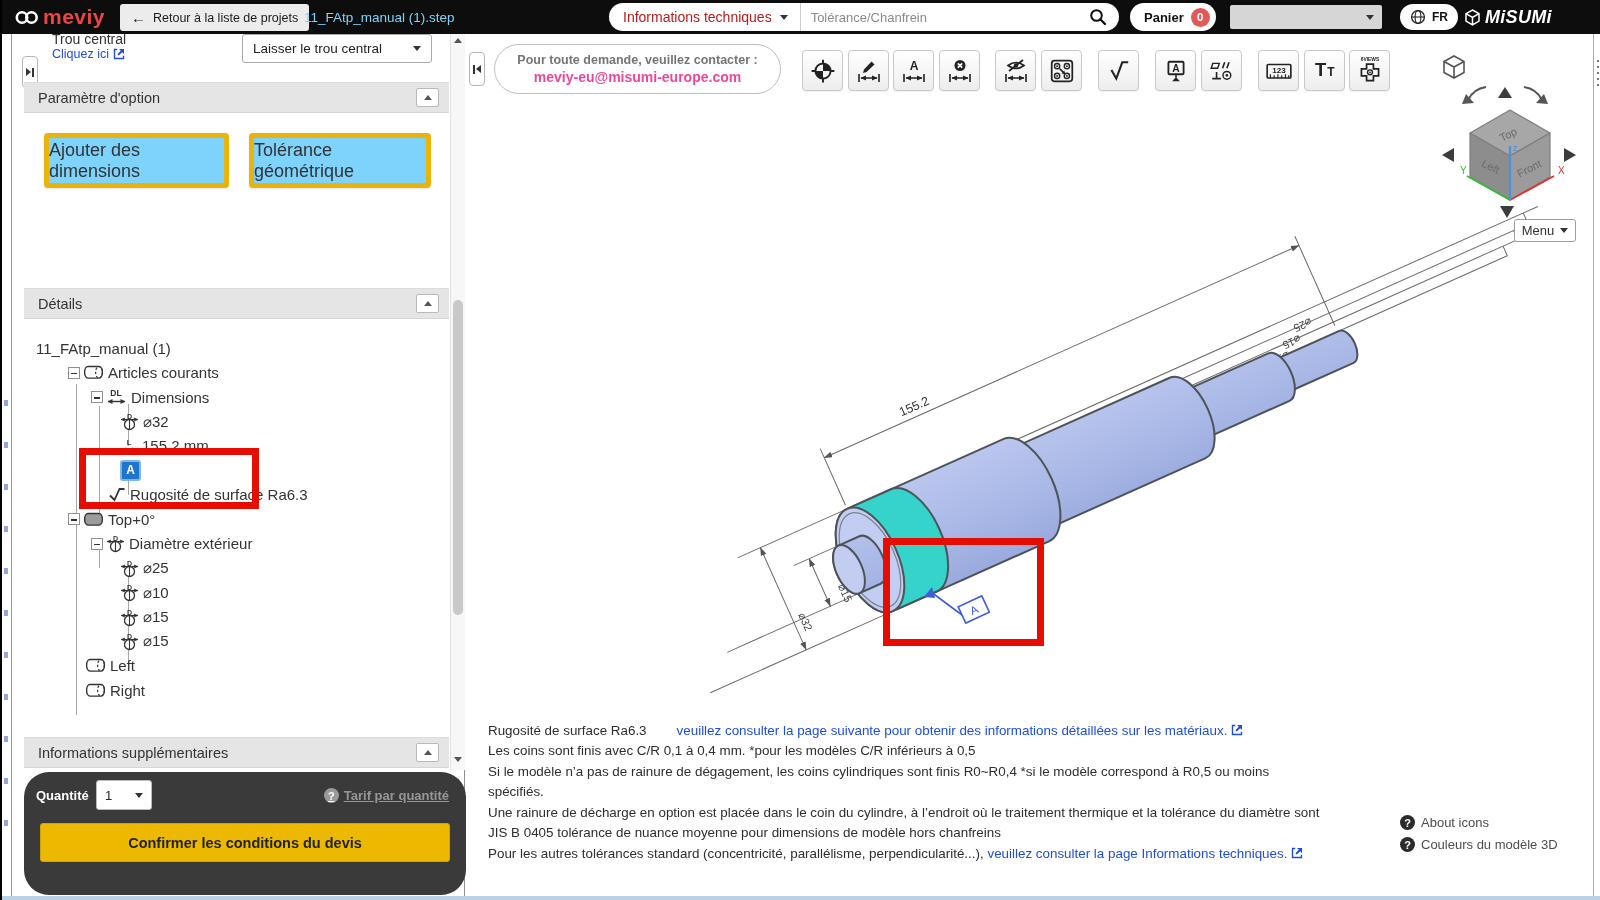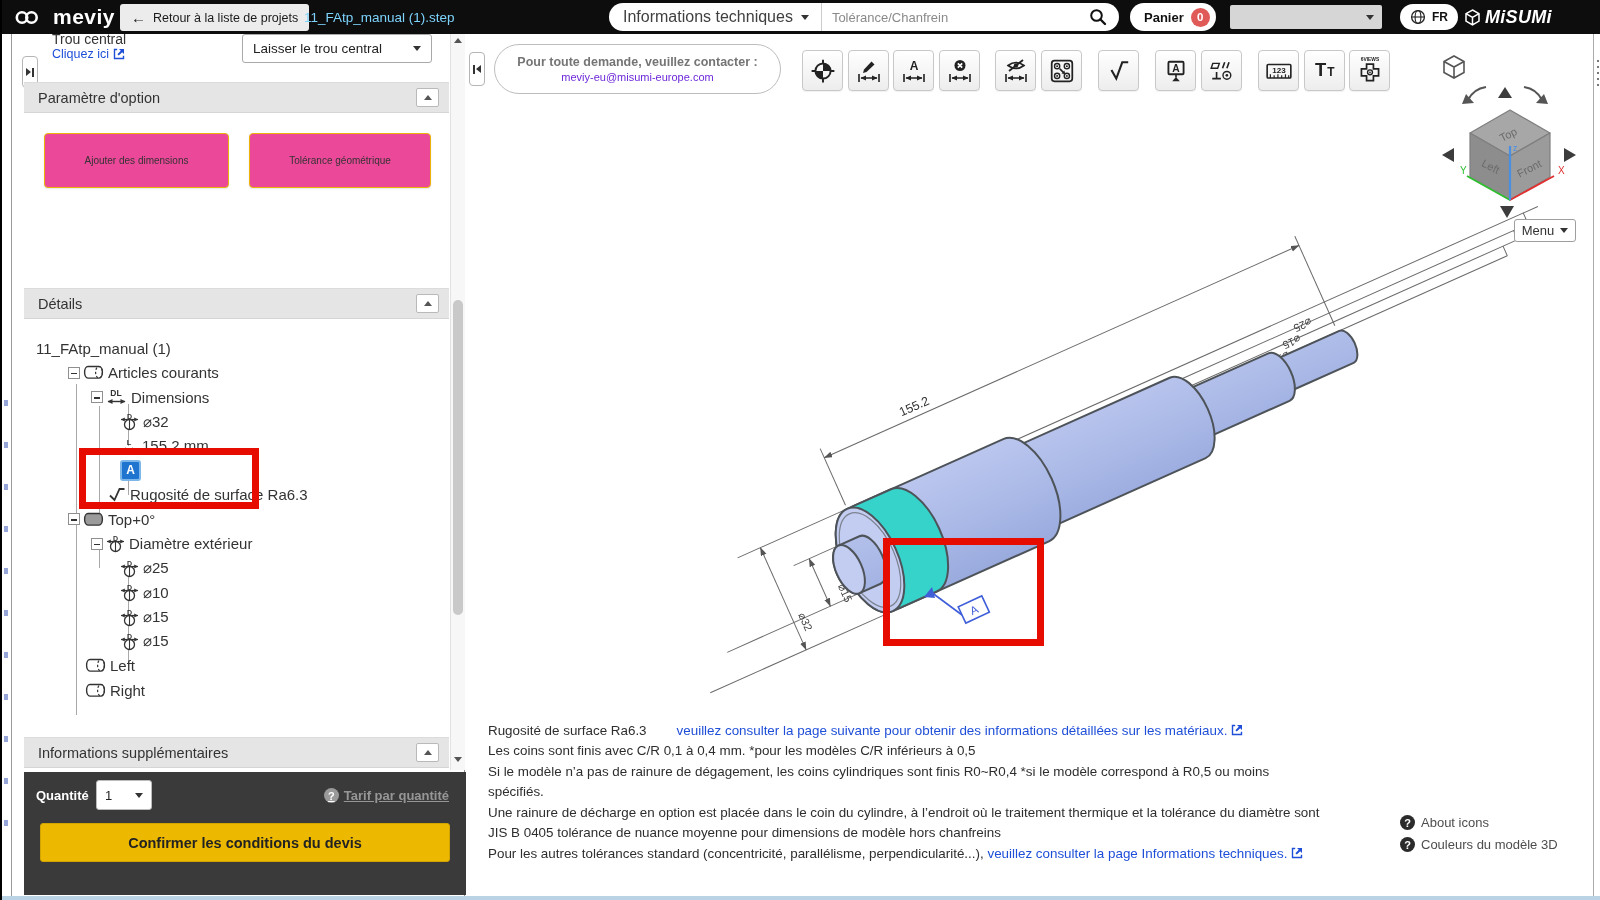--- a/index.html
+++ b/index.html
@@ -3,26 +3,26 @@
 <meta charset="utf-8">
 <style>
   * { margin:0; padding:0; box-sizing:border-box; }
   html,body { width:1600px; height:900px; overflow:hidden; background:#fff;
     font-family:"Liberation Sans", sans-serif; }
   #app { position:relative; width:1600px; height:900px; background:#fff; border-left:2px solid #000; }
 
   
   #topbar { position:absolute; left:0; top:0; width:1600px; height:34px; background:#0d0d0d; z-index:60; }
   #topbar .abs { position:absolute; top:0; height:34px; display:flex; align-items:center; }
-  .logo { left:12px; gap:13px; color:#ffffff; font-size:21px; font-weight:bold; letter-spacing:.5px; }
+  .logo { left:12px; gap:3px; color:#ef4444; font-size:21px; font-weight:bold; letter-spacing:.5px; }
   .backbtn { left:118px; top:4px !important; height:27px !important; background:#ececec; border-radius:3px;
     padding:0 11px; font-size:12.5px; color:#1a1a1a; gap:7px; cursor:pointer; }
   .filetab { left:302px; color:#7dd3fc; font-size:13.5px; }
   .searchpill { left:607px; top:3px !important; height:28px !important; width:510px; background:#fff; border-radius:15px; overflow:hidden; }
-  .searchsel { display:flex; align-items:center; gap:8px; padding:0 12px 0 14px; font-size:16px; color:#404040; height:100%; border-right:1px solid #ccc; cursor:pointer; white-space:nowrap;text-align:right; }
+  .searchsel { display:flex; align-items:center; gap:8px; padding:0 12px 0 14px; font-size:14px; color:#b91c1c; height:100%; border-right:1px solid #ccc; cursor:pointer; white-space:nowrap;text-align:right; }
   .searchinput { flex:1; border:none; outline:none; font-size:13px; color:#333; padding:0 10px; font-family:"Liberation Sans",sans-serif; }
   .searchinput::placeholder { color:#8a8a8a; }
   .magwrap { padding-right:12px; display:flex; align-items:center; cursor:pointer; }
   .panier { left:1128px; top:3px !important; height:28px !important; background:#fff; border-radius:14px; padding:0 6px 0 14px; gap:7px; font-size:13px; font-weight:bold; color:#111; cursor:pointer; }
   .panier .badge { width:19px; height:19px; border-radius:50%; background:#e05a57; color:#fff; font-size:11.5px; display:flex; align-items:center; justify-content:center; }
   .grayselect { left:1228px; top:5px !important; height:24px !important; width:152px; background:#d6d6d6; border-radius:2px; cursor:pointer; }
   .grayselect .car { position:absolute; right:8px; }
   .frpill { left:1398px; top:4px !important; height:26px !important; background:#fff; border-radius:13px; padding:0 10px; gap:6px; font-size:12px; font-weight:bold; color:#111; cursor:pointer; }
   .misumi { left:1462px; gap:4px; color:#fff; font-size:18px; font-weight:800; font-style:italic; letter-spacing:.3px; }
 
@@ -47,62 +47,62 @@
   .tri-l { width:0;height:0;border-top:4px solid transparent;border-bottom:4px solid transparent;border-right:5px solid #333; }
   .vbar { width:1.5px; height:9px; background:#333; }
 
   .secbar { left:12px; width:425px; height:31px; background:#e5e5e5; border-top:1px solid #dcdcdc; border-bottom:1px solid #d5d5d5;
     display:flex; align-items:center; font-size:14.5px; color:#333; padding:0 10px 0 14px; }
   .collapsebtn { margin-left:auto; width:23px; height:19px; background:#fff; border:1px solid #b9b9b9; border-radius:2px;
     display:flex; align-items:center; justify-content:center; cursor:pointer; }
   .tri-up { width:0;height:0;border-left:4.5px solid transparent;border-right:4.5px solid transparent;border-bottom:5px solid #555; }
   .tri-dn { width:0;height:0;border-left:4.5px solid transparent;border-right:4.5px solid transparent;border-top:5px solid #555; }
 
-  .optbtn { position:absolute; background:#ec4899; border:1px solid #eab308; border-radius:4px; box-shadow:0 1px 2px rgba(0,0,0,.10);
-    display:flex; align-items:center; justify-content:center; font-size:10px; color:#333; cursor:pointer; }
+  .optbtn { position:absolute; background:#7dd3fc; border:5px solid #eab308; border-radius:4px; box-shadow:0 1px 2px rgba(0,0,0,.10);
+    display:flex; align-items:center; justify-content:center; font-size:18px; color:#333; cursor:pointer; }
 
   
   #tree { position:absolute; left:12px; top:302px; width:428px; height:400px; font-size:15px; color:#333; }
   .trow { height:24.45px; display:flex; align-items:center; position:relative; cursor:pointer; }
   .tlabel { white-space:nowrap; }
   .exp { width:12px; height:12px; border:1px solid #8f8f8f; background:#fff; position:relative; flex:none; margin-right:3px; }
   .exp::after { content:""; position:absolute; left:2px; right:2px; top:5px; height:1.5px; background:#333; }
   .ticon { flex:none; margin-right:4px; }
   .abadge { width:21px; height:21px; background:#1f74d0; border:2px solid #7db6e8; border-radius:3px; color:#fff;
     font-size:12px; font-weight:bold; display:flex; align-items:center; justify-content:center; }
   .pd0{padding-left:12px}.pd1{padding-left:44px}.pd1n{padding-left:61px}.pd2{padding-left:67px}.pd2n{padding-left:84px}.pd3{padding-left:96px}
   .spine { position:absolute; width:1px; background:#a8a8a8; }
 
   
   #sscroll { position:absolute; left:448px; top:34px; width:15px; height:736px; background:#f7f7f7; border-left:1px solid #e2e2e2; }
   #sscroll .thumb { position:absolute; left:2px; top:266px; width:10px; height:315px; background:#c9c9c9; border-radius:5px; }
   #sscroll .sa { position:absolute; left:3px; }
 
   
-  #quote { position:absolute; left:22px; top:772px; width:442px; height:123px; background:#3a3a3a; z-index:30; }
+  #quote { position:absolute; left:22px; top:772px; width:442px; height:123px; background:#3a3a3a; z-index:30;border-radius:25px; }
   #quote .qlabel { position:absolute; left:12px; top:16px; color:#fff; font-size:13px; font-weight:bold; }
   #quote .qsel { position:absolute; left:72px; top:8px; width:56px; height:30px; background:#fff; border:1px solid #bbb; border-radius:3px;
     display:flex; align-items:center; font-size:13px; color:#222; padding:0 8px; cursor:pointer; }
   #quote .qsel .car { margin-left:auto; }
   #quote .tarif { position:absolute; right:17px; top:16px; display:flex; gap:5px; align-items:center;
     color:#969696; font-size:13px; font-weight:bold; cursor:pointer; }
   #quote .tarif span { text-decoration:underline; }
   .qhelp { width:15px; height:15px; border-radius:50%; background:#8f8f8f; color:#2f2f2f; font-size:11px; font-weight:bold;
     display:flex; align-items:center; justify-content:center; background:#9a9a9a; color:#fff; }
   #quote .confirm { position:absolute; left:16px; top:51px; width:410px; height:39px; background:#edb900; border:1px solid #d2a400;
     border-radius:3px; display:flex; align-items:center; justify-content:center; font-size:14.5px; font-weight:bold; color:#222; cursor:pointer; }
 
   
   #main { position:absolute; left:463px; top:34px; width:1128px; height:612px; background:#fff; }
   .mainhandle { position:absolute; left:4px; top:18px; width:16px; height:34px; background:#fff; border:1px solid #b5b5b5; border-radius:4px;
     display:flex; align-items:center; justify-content:center; gap:1px; cursor:pointer; }
   .bubble { position:absolute; left:29px; top:10px; width:287px; height:50px; border:1px solid #bdbdbd; border-radius:26px;
     display:flex; flex-direction:column; align-items:center; justify-content:center; gap:2px; }
   .bubble .l1 { font-size:12.5px; color:#757575; font-weight:bold; }
-  .bubble .l2 { font-size:11px; color:#6d28d9; font-weight:normal; }
+  .bubble .l2 { font-size:14px; color:#ec4899; font-weight:bold; }
 
   .tbtn { position:absolute; top:16px; width:41px; height:41px; background:linear-gradient(#ffffff,#ededed); border:1px solid #c8c8c8;
     border-radius:4px; display:flex; align-items:center; justify-content:center; cursor:pointer; box-shadow:0 1px 1px rgba(0,0,0,.06); }
 
   .menu { position:absolute; left:1049px; top:185px; width:62px; height:23px; background:#fff; border:1px solid #9e9e9e; border-radius:3px;
     display:flex; align-items:center; justify-content:center; gap:6px; font-size:13px; color:#333; cursor:pointer; }
 
   #notes { position:absolute; left:23px; top:687px; width:910px; font-size:13.4px; color:#2e2e2e; line-height:20.45px; white-space:nowrap; }
   #notes .lnk { color:#1f4fd8; cursor:pointer; }
   #notes .gap { display:inline-block; width:30px; }

